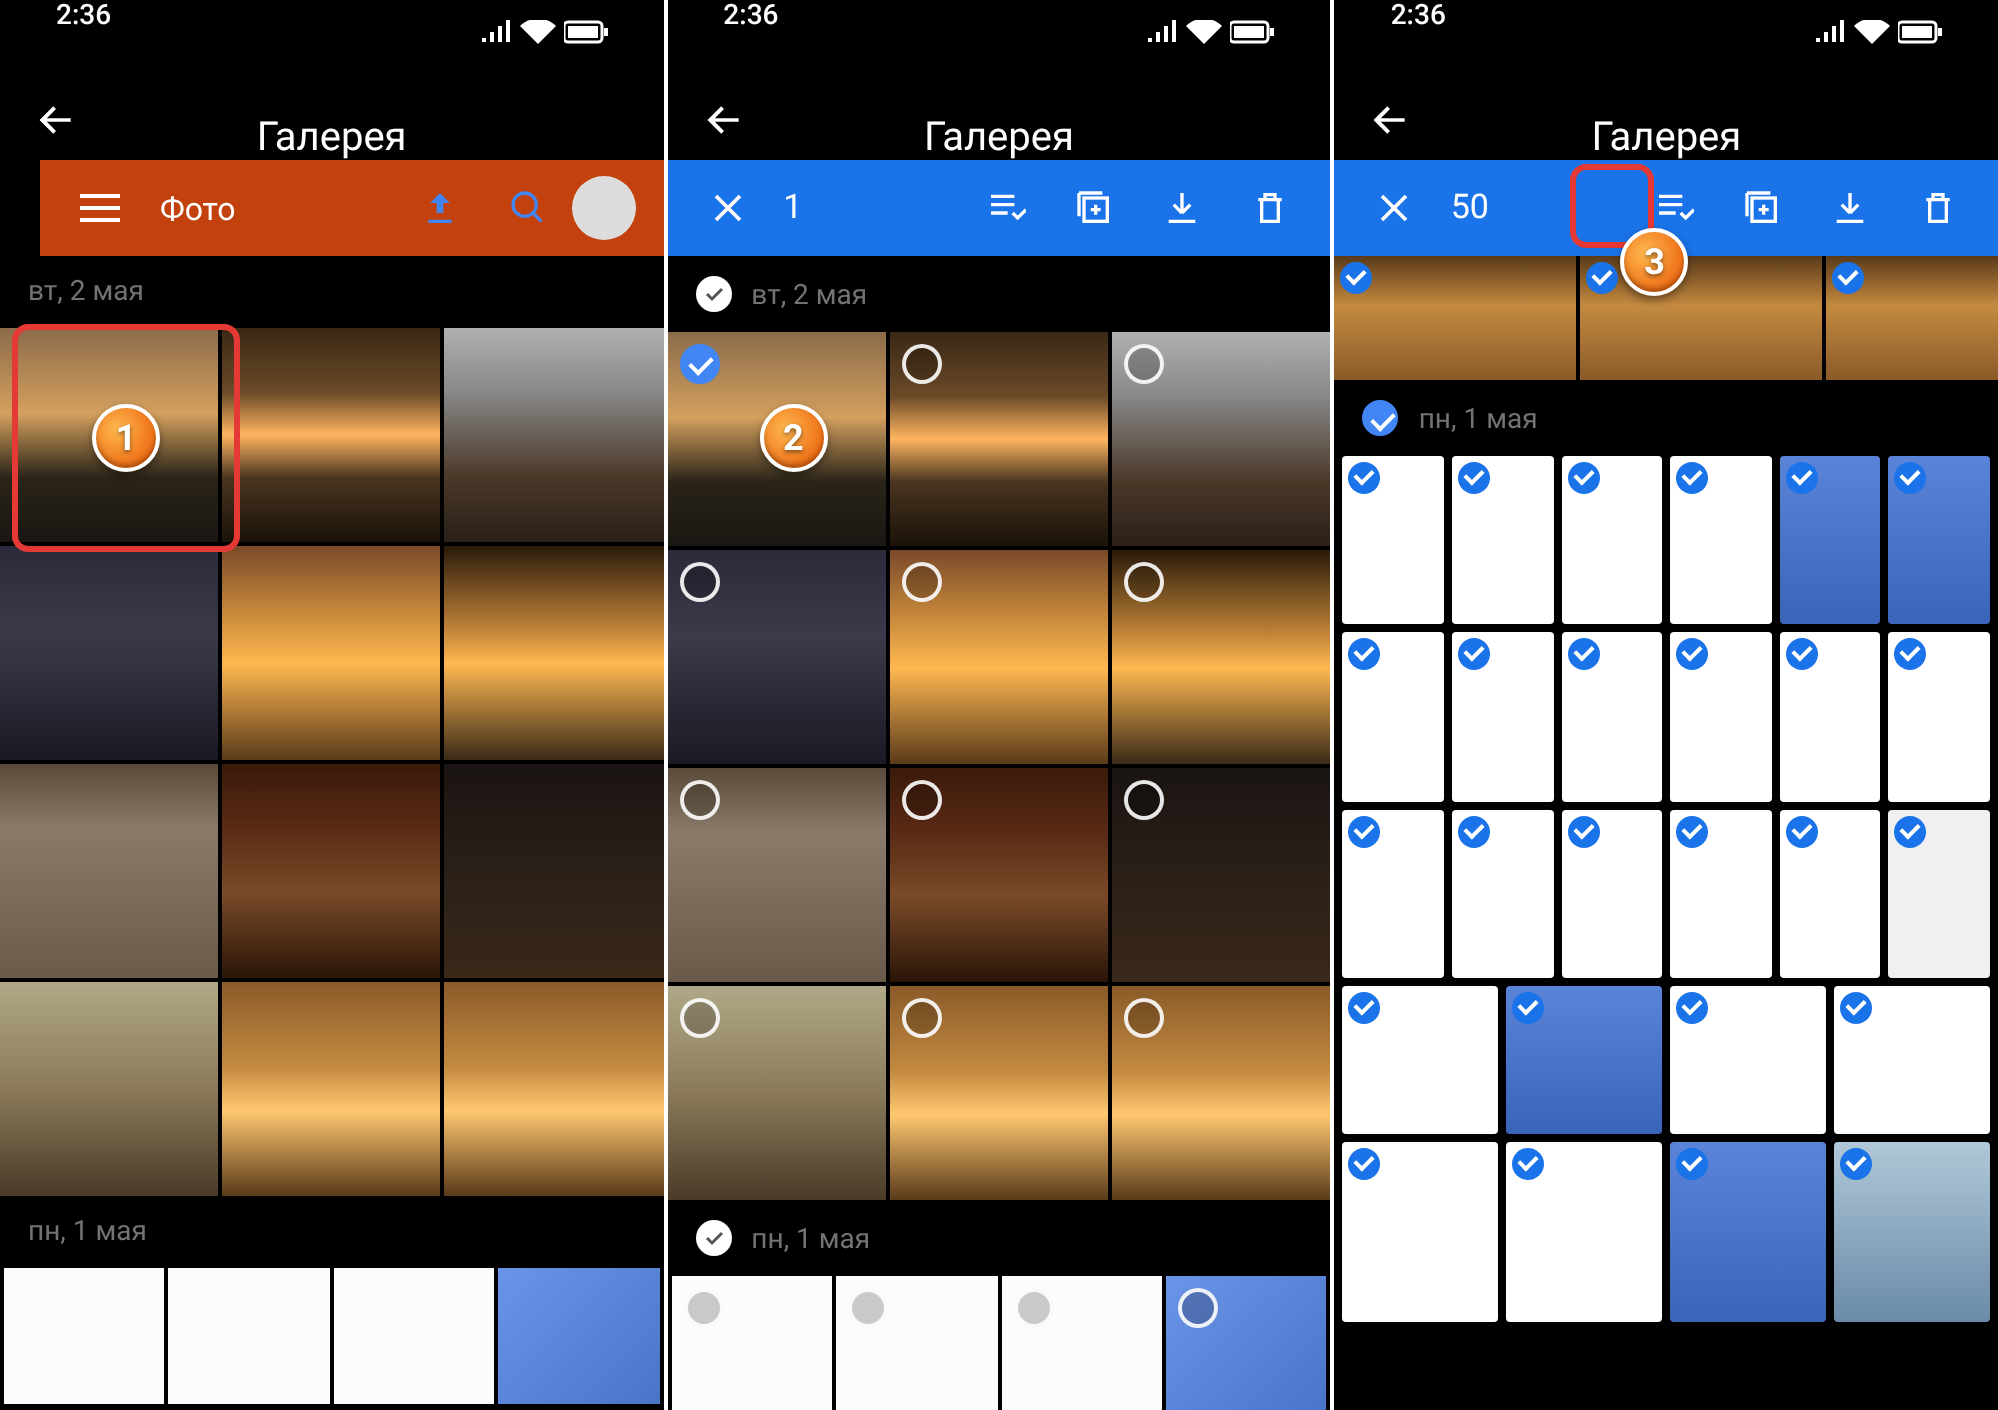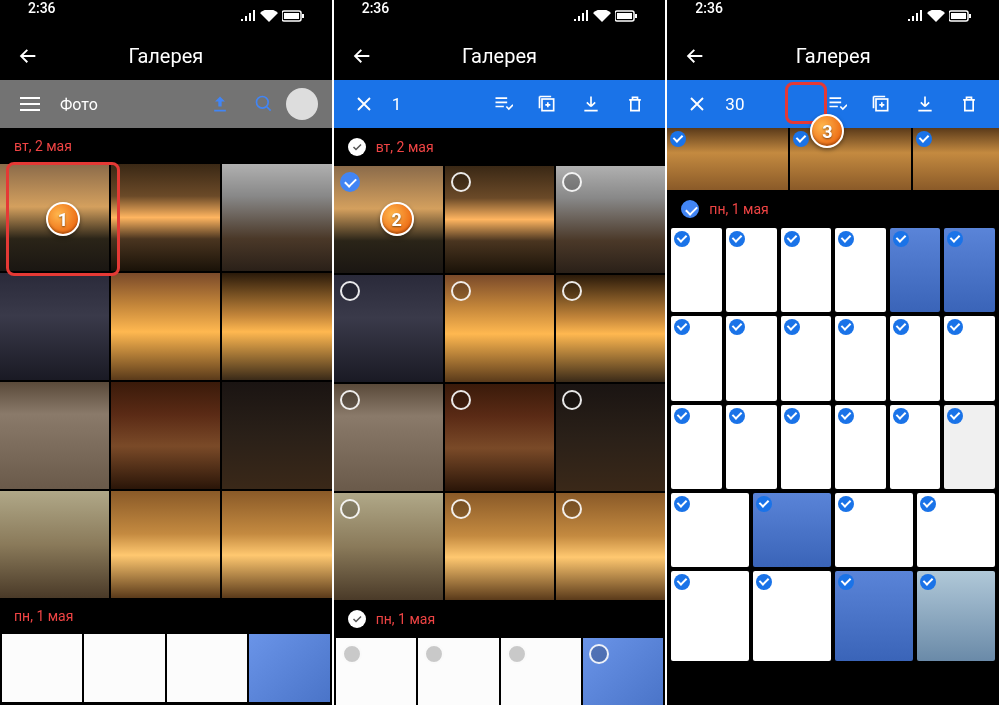--- a/index.html
+++ b/index.html
@@ -1,35 +1,35 @@
 <!DOCTYPE html>
 <html><head>
 <meta charset="utf-8">
 <style>
 * { margin: 0; padding: 0; box-sizing: border-box; }
 body { background: #fff; font-family: -apple-system, Roboto, sans-serif; display: flex; gap: 2px; }
 .phone { width: 333px; height: 705px; background: #000; position: relative; overflow: hidden; }
 .statusbar { height: 32px; display: flex; justify-content: space-between; padding: 0 28px; color: #fff; font-size: 14px; font-weight: 500; }
 .statusbar-icons { display: flex; gap: 4px; align-items: center; }
-.appbar { height: 48px; display: flex; align-items: center; padding: 0 8px; color: #fff; }
+.appbar { height: 48px; display: flex; align-items: flex-end; padding: 0 8px; color: #fff; }
 .appbar-back { width: 40px; height: 40px; display: flex; align-items: center; justify-content: center; }
 .appbar-title { flex: 1; text-align: center; font-size: 20px; font-weight: 400; color: #fff; margin-right: 40px; }
 .toolbar { height: 48px; display: flex; align-items: center; padding: 0 8px; }
-.toolbar.black { background: #737373; }
+.toolbar.black { background: #c2410c; margin-left: 20px; }
 .toolbar.blue { background: #1a73e8; color: #fff; }
 .toolbar-item { width: 44px; height: 44px; display: flex; align-items: center; justify-content: center; }
 .toolbar-text { font-size: 16px; padding: 0 8px; color: #fff; }
 .toolbar-count { font-size: 17px; color: #fff; margin-left: 6px; margin-right: auto; }
 .toolbar-spacer { flex: 1; }
 .avatar { width: 32px; height: 32px; border-radius: 50%; background: #ddd; margin-left: auto; margin-right: 6px; }
 .icon-hamburger { width: 20px; height: 14px; display: flex; flex-direction: column; justify-content: space-between; }
 .icon-hamburger span { height: 2px; background: #fff; }
 .icon-upload { color: #4285f4; }
 .icon-search { color: #4285f4; }
-.date-header { padding: 10px 14px; font-size: 14px; color: #ef4444; display: flex; align-items: center; gap: 10px; }
+.date-header { padding: 10px 14px; font-size: 14px; color: #737373; display: flex; align-items: flex-end; gap: 10px; }
 .date-check { width: 18px; height: 18px; border-radius: 50%; background: #fff; display: flex; align-items: center; justify-content: center; }
 .grid { display: grid; grid-template-columns: repeat(3, 1fr); gap: 2px; }
 .grid.cols6 { grid-template-columns: repeat(6, 1fr); gap: 4px; padding: 0 4px; }
 .tile { aspect-ratio: 1.02; background: #333; position: relative; overflow: hidden; }
 .tile.sunset1 { background: linear-gradient(180deg, #8b6b4a 0%, #d4a05e 40%, #2a2418 70%, #1a1612 100%); }
 .tile.sunset2 { background: linear-gradient(180deg, #3a2815 0%, #6b4a28 30%, #ffb560 50%, #4a3520 70%, #1a1208 100%); }
 .tile.sunset3 { background: linear-gradient(180deg, #b0b0b0 0%, #888 30%, #4a3828 70%, #2a2018 100%); }
 .tile.storm { background: linear-gradient(180deg, #2a2a3a 0%, #3a3a4a 40%, #1a1a24 100%); }
 .tile.orange1 { background: linear-gradient(180deg, #7a4a2a 0%, #c4863a 30%, #ffb850 55%, #5a3a1a 100%); }
 .tile.orange2 { background: linear-gradient(180deg, #2a1a0a 0%, #c4863a 40%, #ffb850 55%, #3a2a18 100%); }
@@ -294,21 +294,21 @@
         </svg>
     </div>
     <div class="appbar-title">Галерея</div>
   </div>
   <div class="toolbar blue">
     <div class="toolbar-item">
       <svg width="18" height="18" viewBox="0 0 24 24">
           <path d="M4 4l16 16M20 4L4 20" stroke="#fff" stroke-width="2.5"></path>
         </svg>
     </div>
-    <span class="toolbar-count">30</span>
+    <span class="toolbar-count">50</span>
     <div class="toolbar-item">
       <svg width="20" height="20" viewBox="0 0 24 24">
           <path d="M3 5h14M3 10h14M3 15h10M16 15l3 3 5-5" stroke="#fff" stroke-width="2" fill="none"></path>
         </svg>
     </div>
     <div class="toolbar-item">
       <svg width="20" height="20" viewBox="0 0 24 24">
           <rect x="6" y="6" width="14" height="14" fill="none" stroke="#fff" stroke-width="2"></rect>
           <path d="M3 3v14M3 3h14M13 10v6M10 13h6" stroke="#fff" stroke-width="2"></path>
         </svg>

